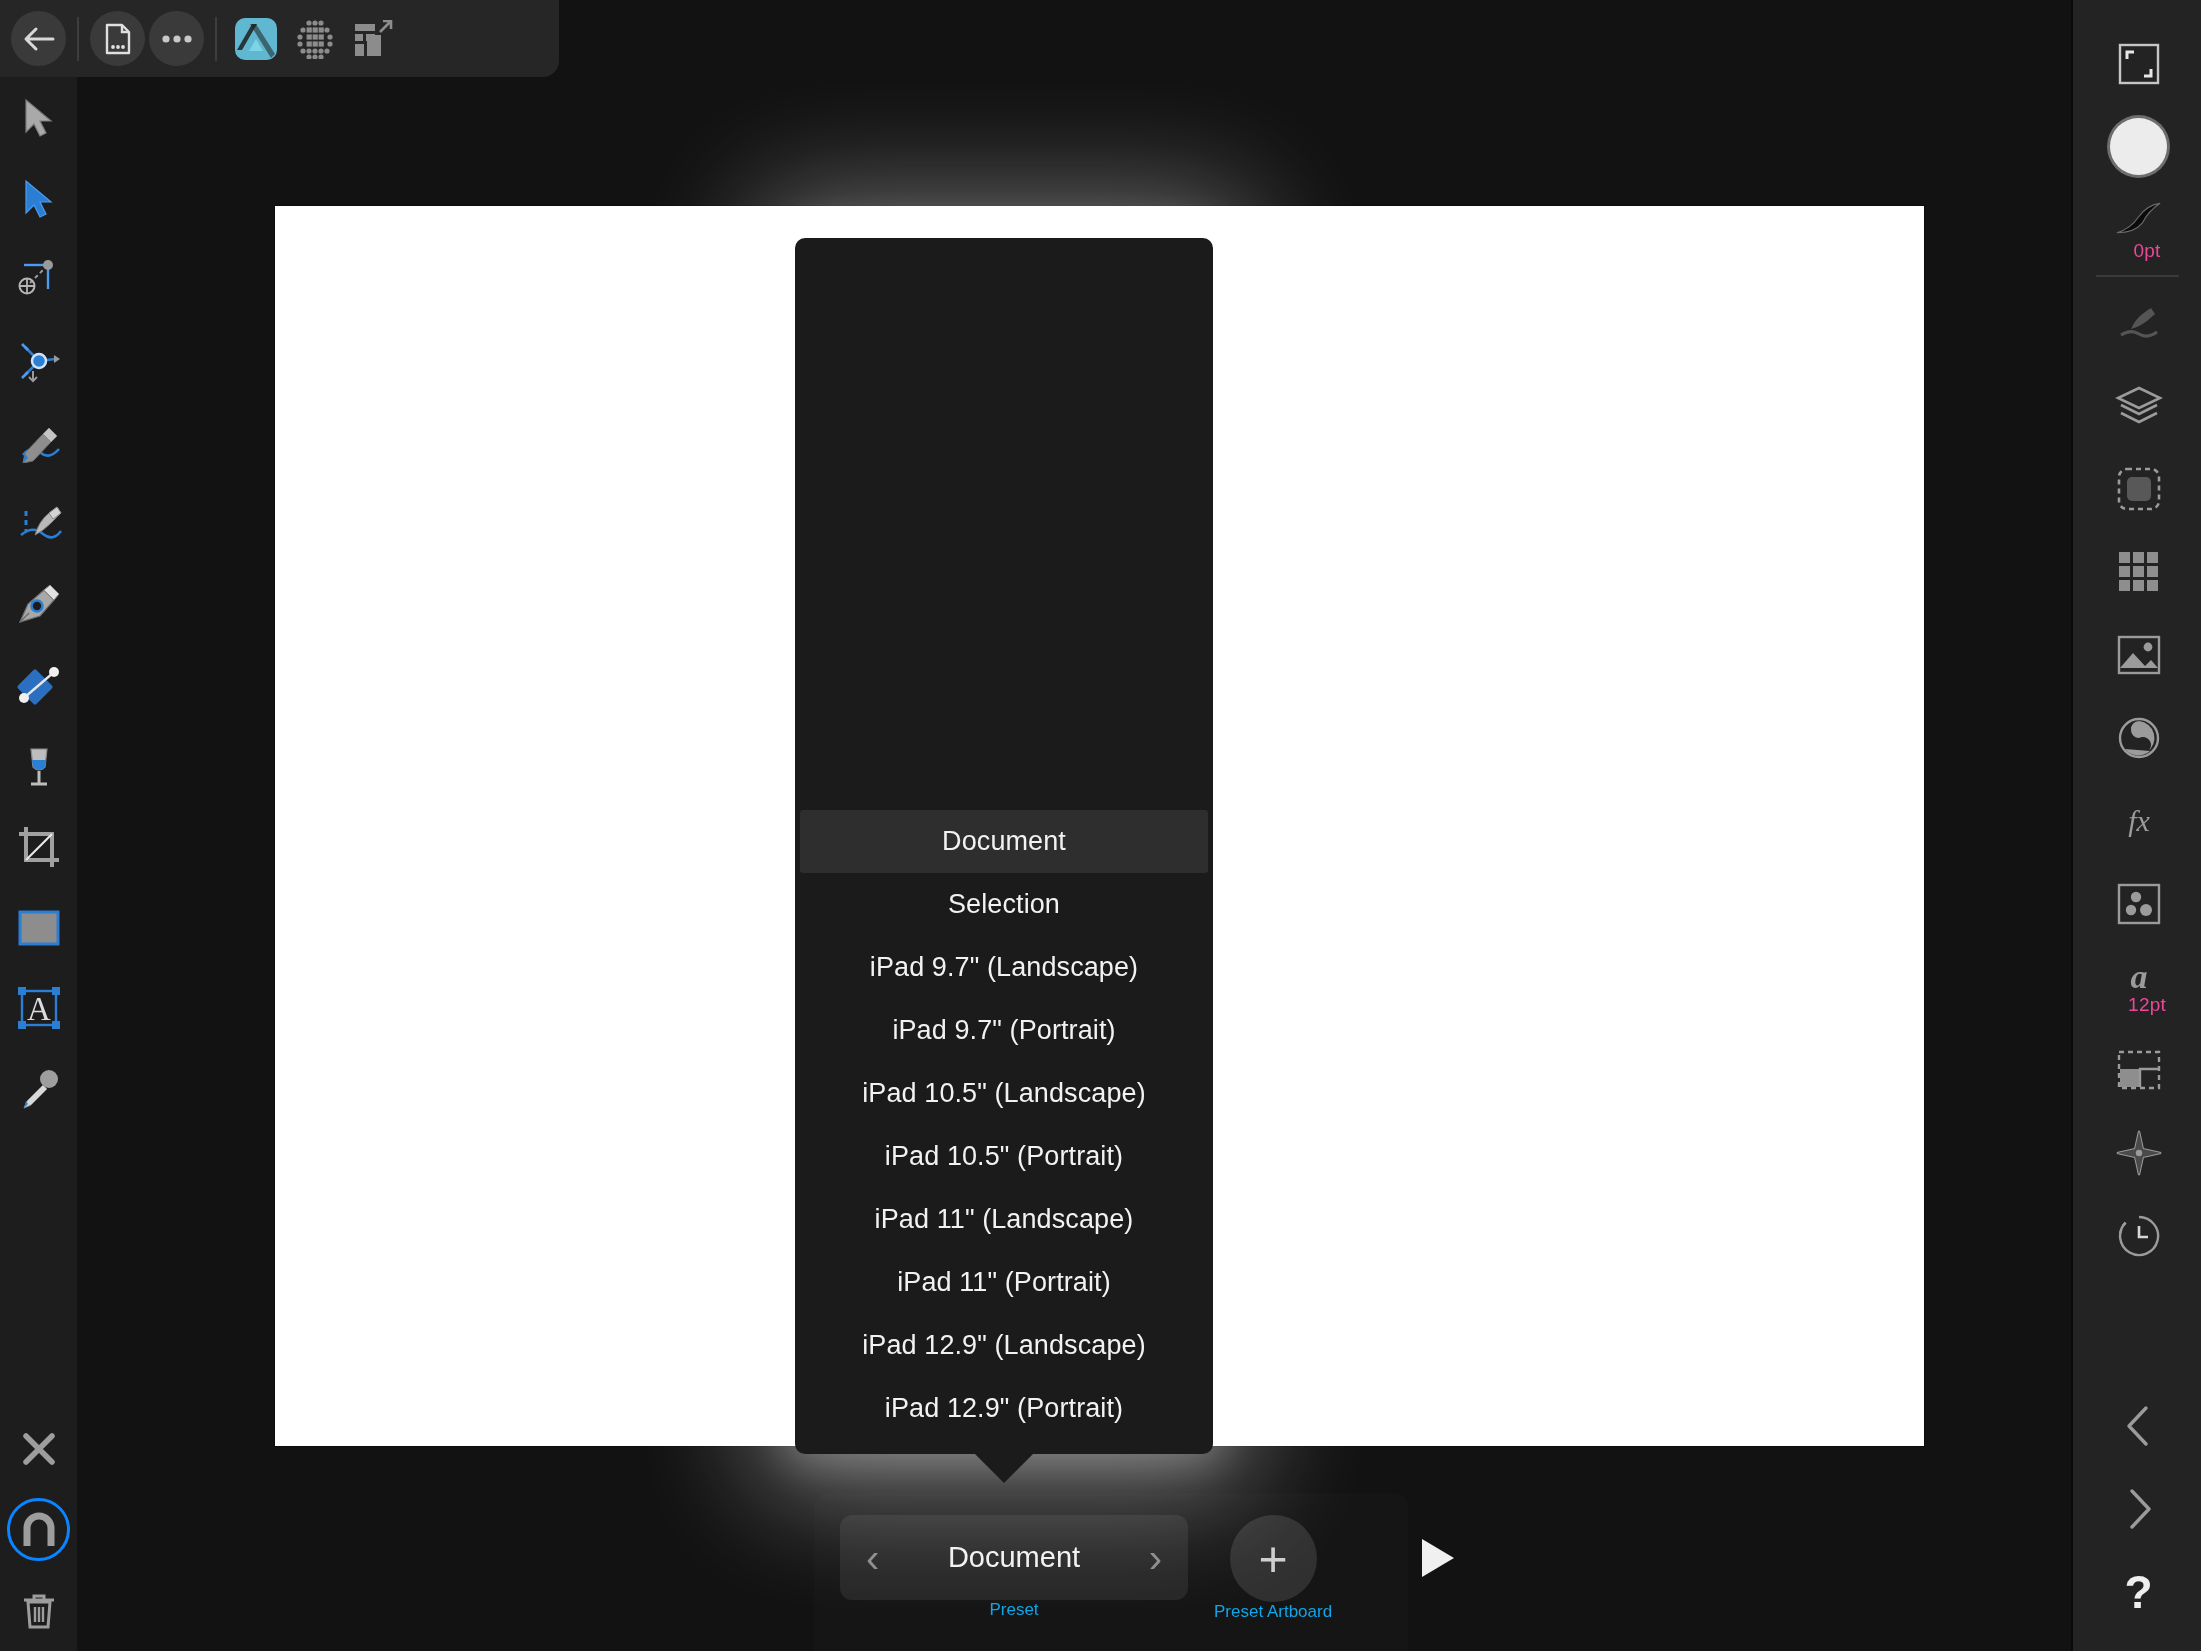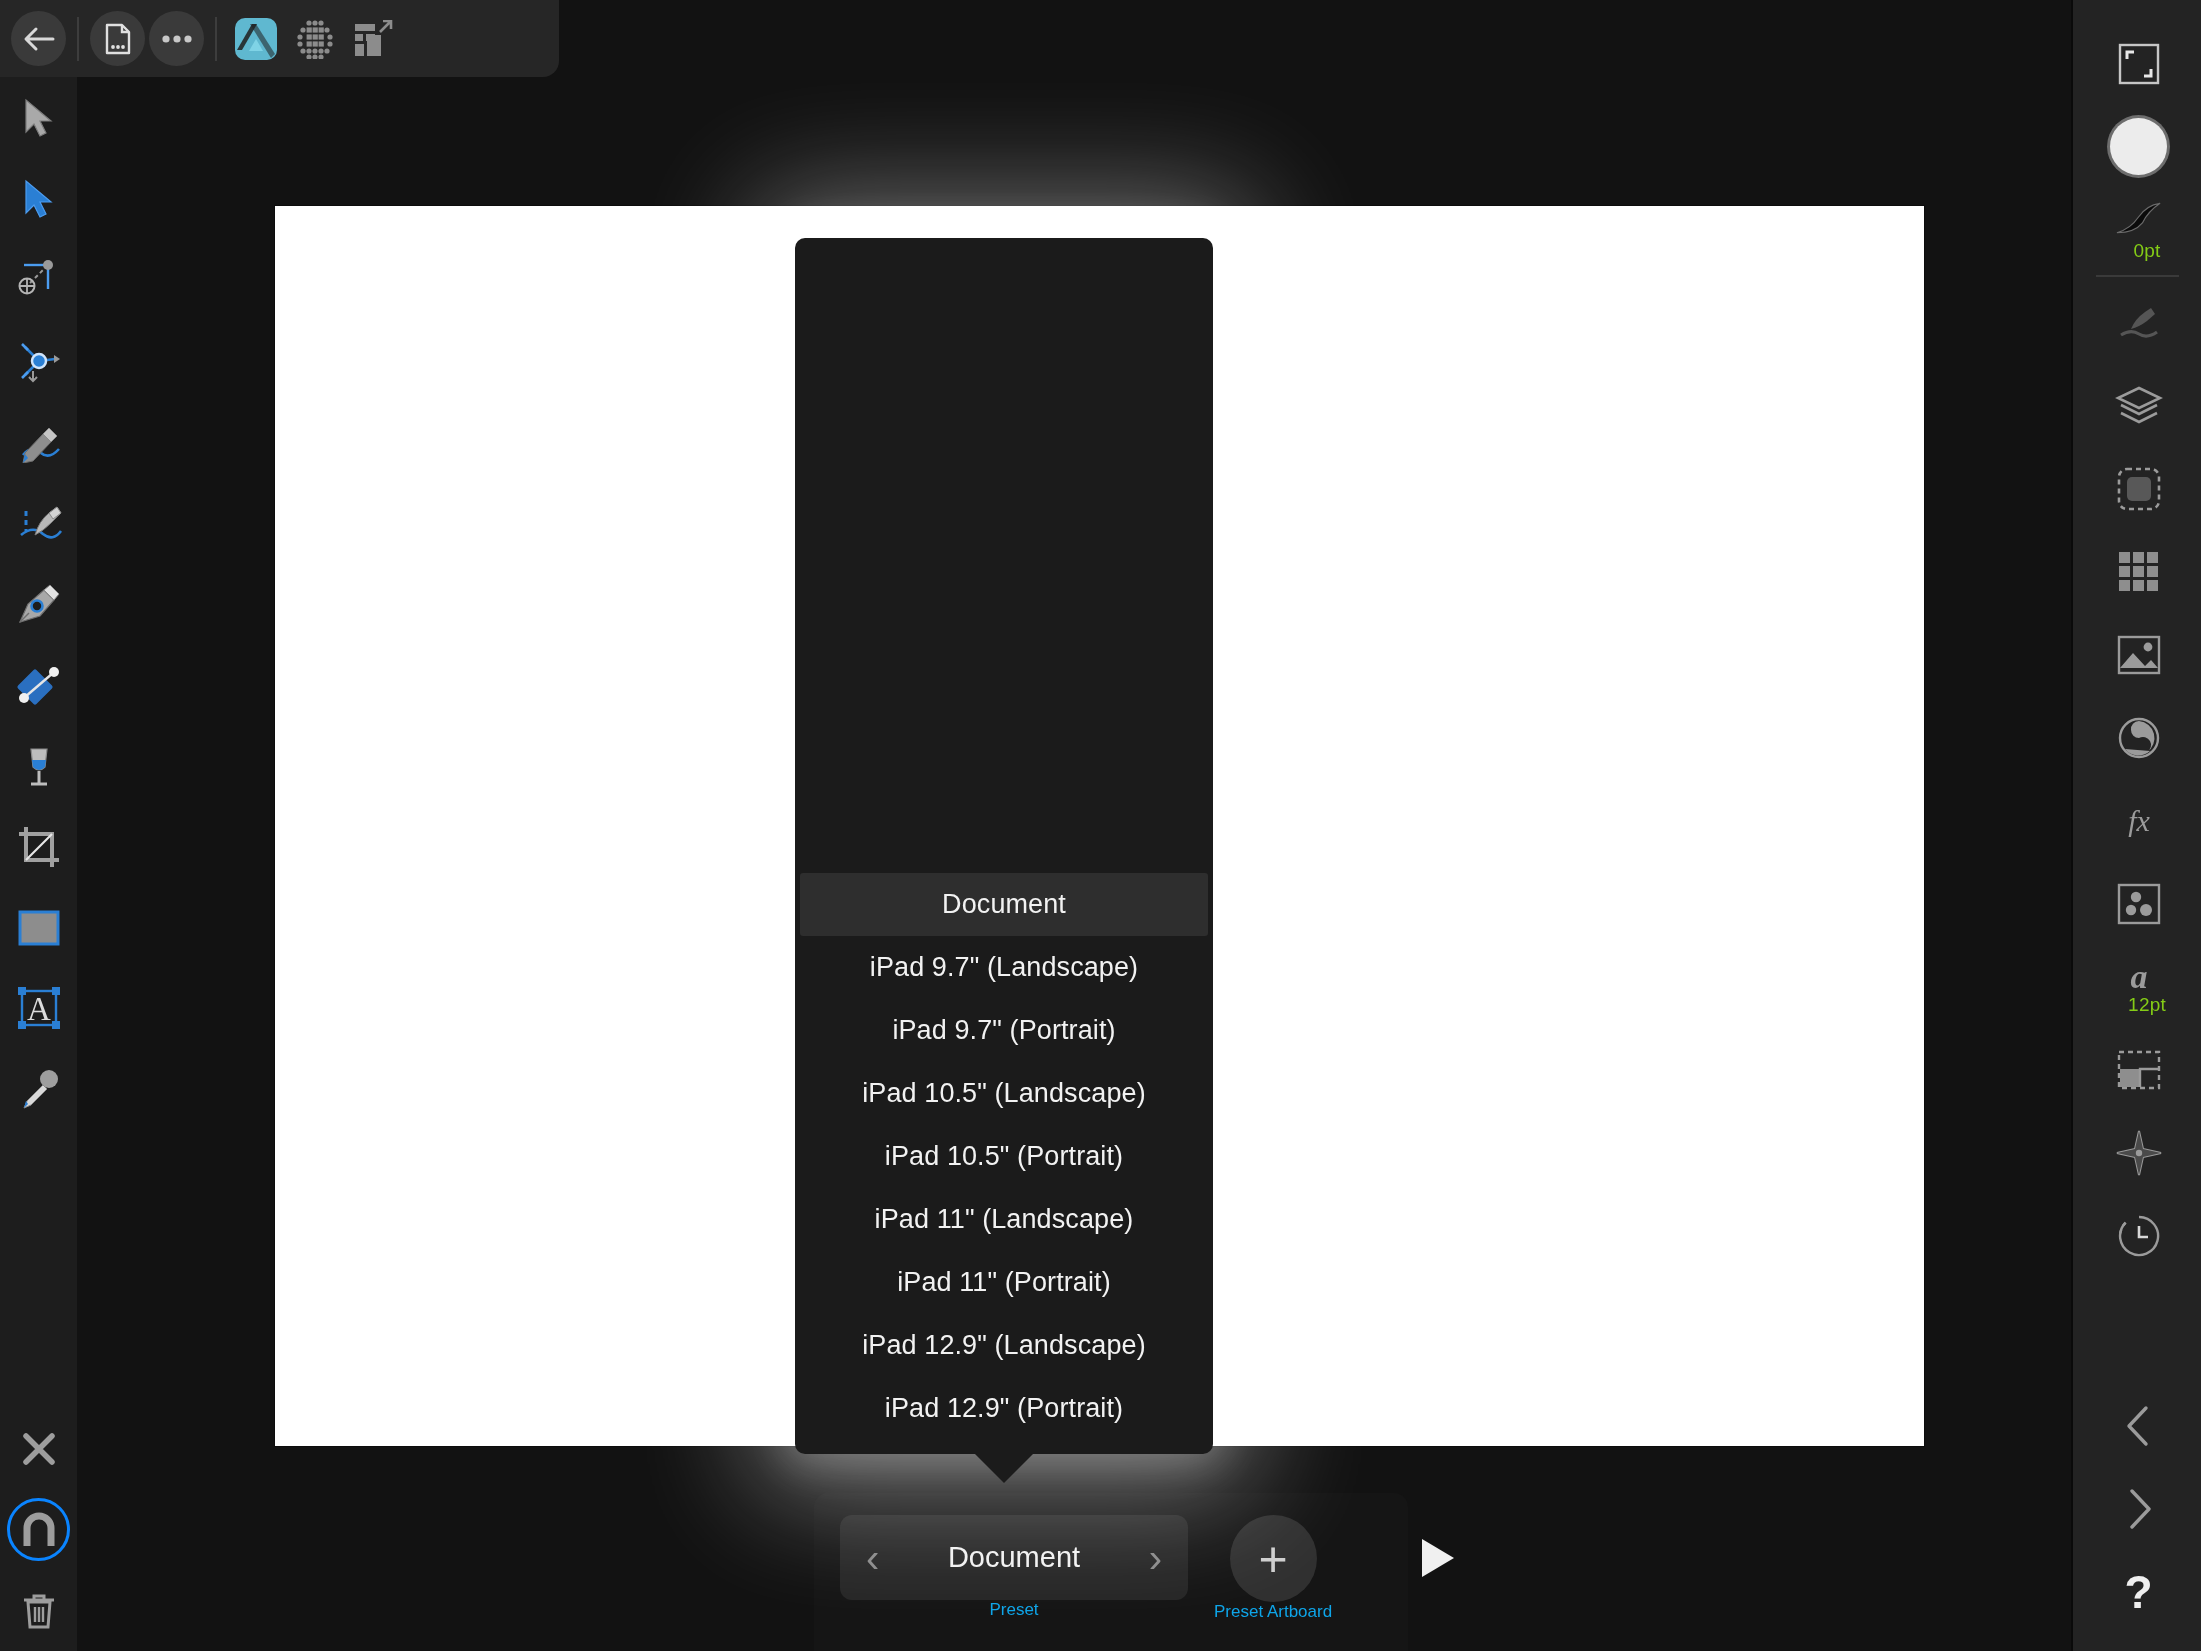--- a/index.html
+++ b/index.html
@@ -64,21 +64,21 @@
     position:absolute; right:0; top:0; width:131px; height:1651px;
     background:#232323;
     border-left:2px solid #0a0a0a;
     z-index:30;
   }
   .r-item{
     width:131px; height:83px;
     display:flex; flex-direction:column; align-items:center; justify-content:center;
     gap:2px;
   }
-  .r-label{ font-size:19px; color:#84cc16; letter-spacing:0.2px; line-height:1;margin-left:17px;}
+  .r-label{ font-size:19px; color:#ec4899; letter-spacing:0.2px; line-height:1;margin-left:17px;}
   .r-divider{ width:83px; height:2px; background:#3a3a3a; margin:4px auto; }
   .swatch-circle{
     width:57px;height:57px;border-radius:50%;
     background:#ececec;
     box-shadow:0 0 0 3px #6d6d6d;
   }
   .r-spacer{ height:22px; }
 
   
   .popover{
@@ -526,20 +526,21 @@
       </div>
       <div class="r-item">
         <span style="color:#efefef;font-size:46px;font-weight:bold;line-height:1">?</span>
       </div>
     </div>
   </div>
 
   <div class="popover">
     <div class="popover-inner">
       <div class="menu-item selected">Document</div>
+      <div class="menu-item">Selection</div>
       <div class="menu-item">iPad 9.7" (Landscape)</div>
       <div class="menu-item">iPad 9.7" (Portrait)</div>
       <div class="menu-item">iPad 10.5" (Landscape)</div>
       <div class="menu-item">iPad 10.5" (Portrait)</div>
       <div class="menu-item">iPad 11" (Landscape)</div>
       <div class="menu-item">iPad 11" (Portrait)</div>
       <div class="menu-item">iPad 12.9" (Landscape)</div>
       <div class="menu-item">iPad 12.9" (Portrait)</div>
       <div style="height:14px"></div>
     </div>

